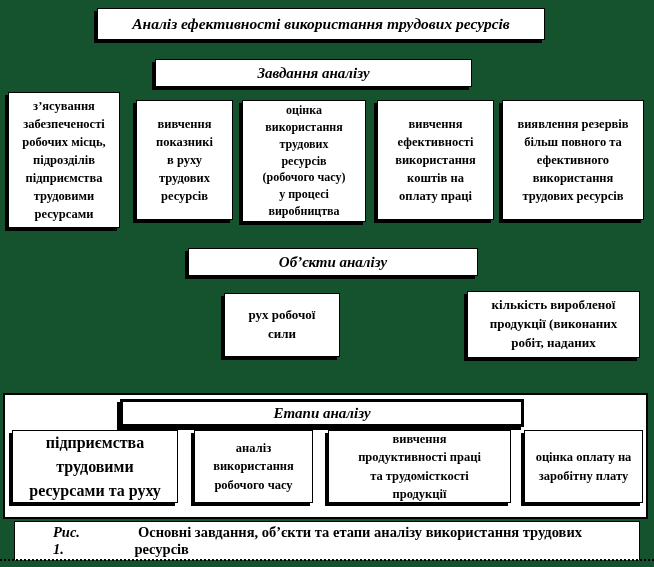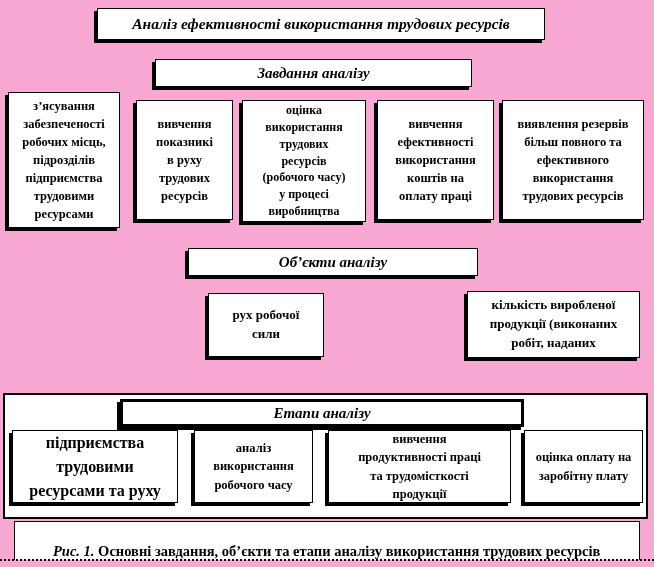--- a/index.html
+++ b/index.html
@@ -1,19 +1,19 @@
 <!DOCTYPE html>
 <html><head>
 <meta charset="utf-8">
 <style>
   html,body{margin:0;padding:0;background:#ffffff;}
   .canvas{
     position:relative;
     width:654px;height:567px;
-    background:#f9a8d4;
+    background:#14532d;
     font-family:"Liberation Serif","DejaVu Serif",serif;
     color:#000;
     overflow:hidden;
   }
   .box{
     position:absolute;
     box-sizing:border-box;
     background:#ffffff;
     border:1.5px solid #000;
     display:flex;
@@ -39,25 +39,26 @@
     background:#ffffff;
   }
   .stages-header{ border:3px solid #000; }
   .caption{
     position:absolute;
     box-sizing:border-box;
     background:#fff;
     border:1.5px solid #000;
     border-bottom:none;
     display:flex;
-    align-items:flex-end;
+    align-items:center;
     padding-left:38px;
     font-size:14.5px;
     font-weight:bold;
     white-space:pre-wrap;
+    gap:40px;
   }
   .caption .fig-label{ font-style:italic; }
   .dotted-rule{
     position:absolute;
     left:0; width:654px; height:0;
     border-top:2.5px dotted #000;
   }
 </style>
 </head>
 <body>
@@ -93,21 +94,21 @@
 коштів  на
 оплату праці</div>
   <div class="box task shadow" style="left:502px;top:100px;width:142px;height:120px;">виявлення резервів
 більш повного  та
 ефективного
 використання
 трудових ресурсів</div>
 
   <div class="box h2 shadow" style="left:188px;top:248px;width:290px;height:28px;">Об’єкти аналізу</div>
 
-  <div class="box obj shadow" style="left:208px;top:293px;width:116px;height:64px;">рух робочої
+  <div class="box obj shadow" style="left:224px;top:293px;width:116px;height:64px;">рух робочої
 сили</div>
   <div class="box obj shadow" style="left:467px;top:291px;width:173px;height:67px;">кількість  виробленої
 продукції  (виконаних
 робіт, наданих</div>
 
   <div class="container" style="left:3px;top:393px;width:645px;height:126px;"></div>
 
   <div class="box h2 stages-header shadow" style="left:120px;top:399px;width:404px;height:28px;">Етапи аналізу</div>
 
   <div class="box stage stage-sm shadow" style="left:12px;top:430px;width:166px;height:73px;">оцінка забезпеченості

